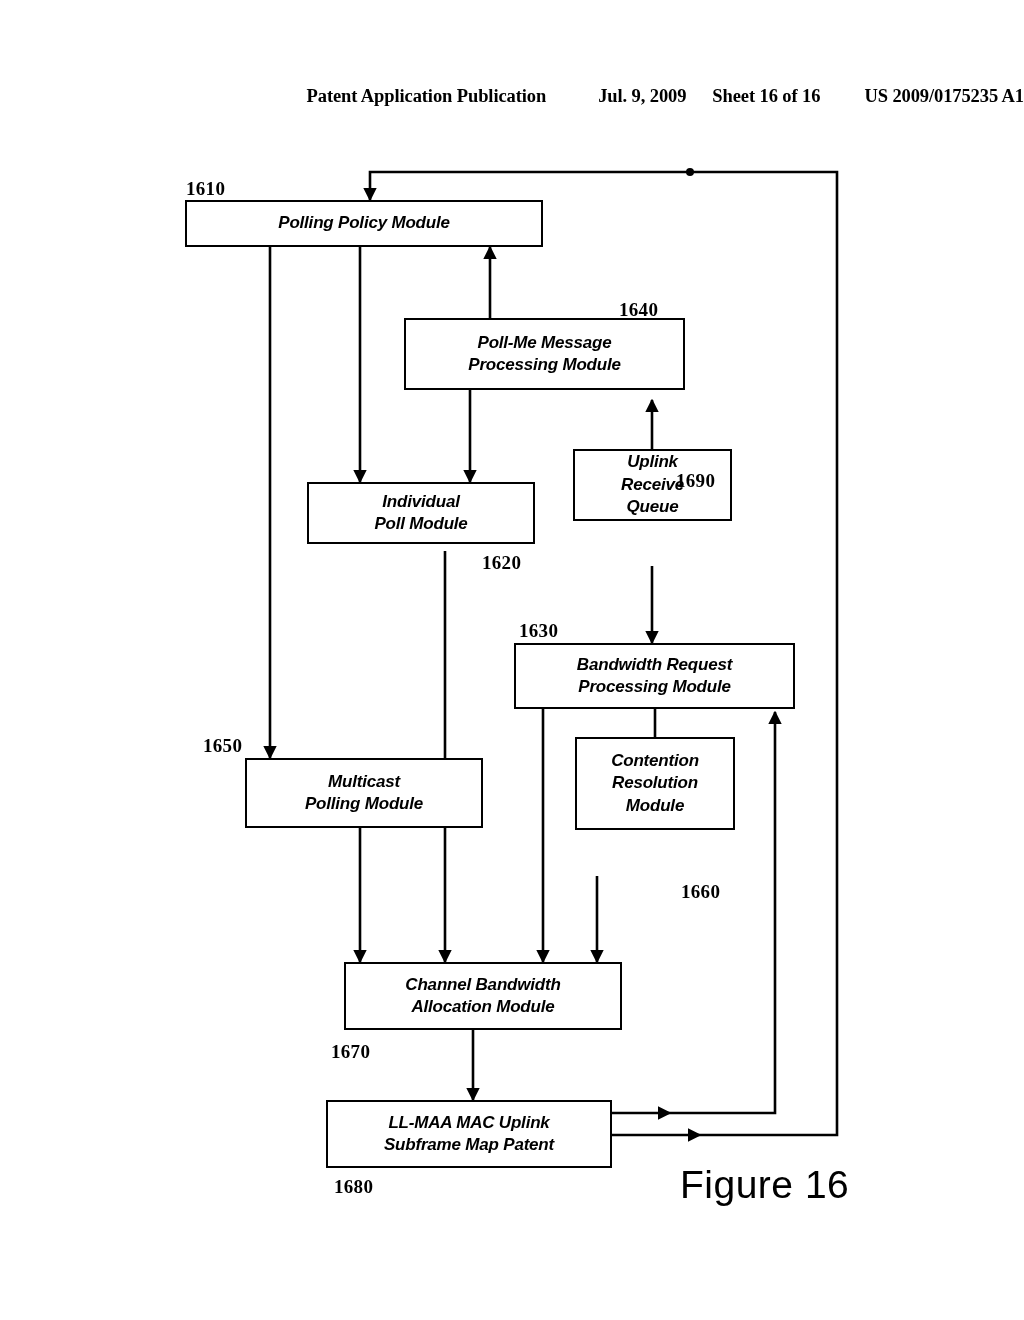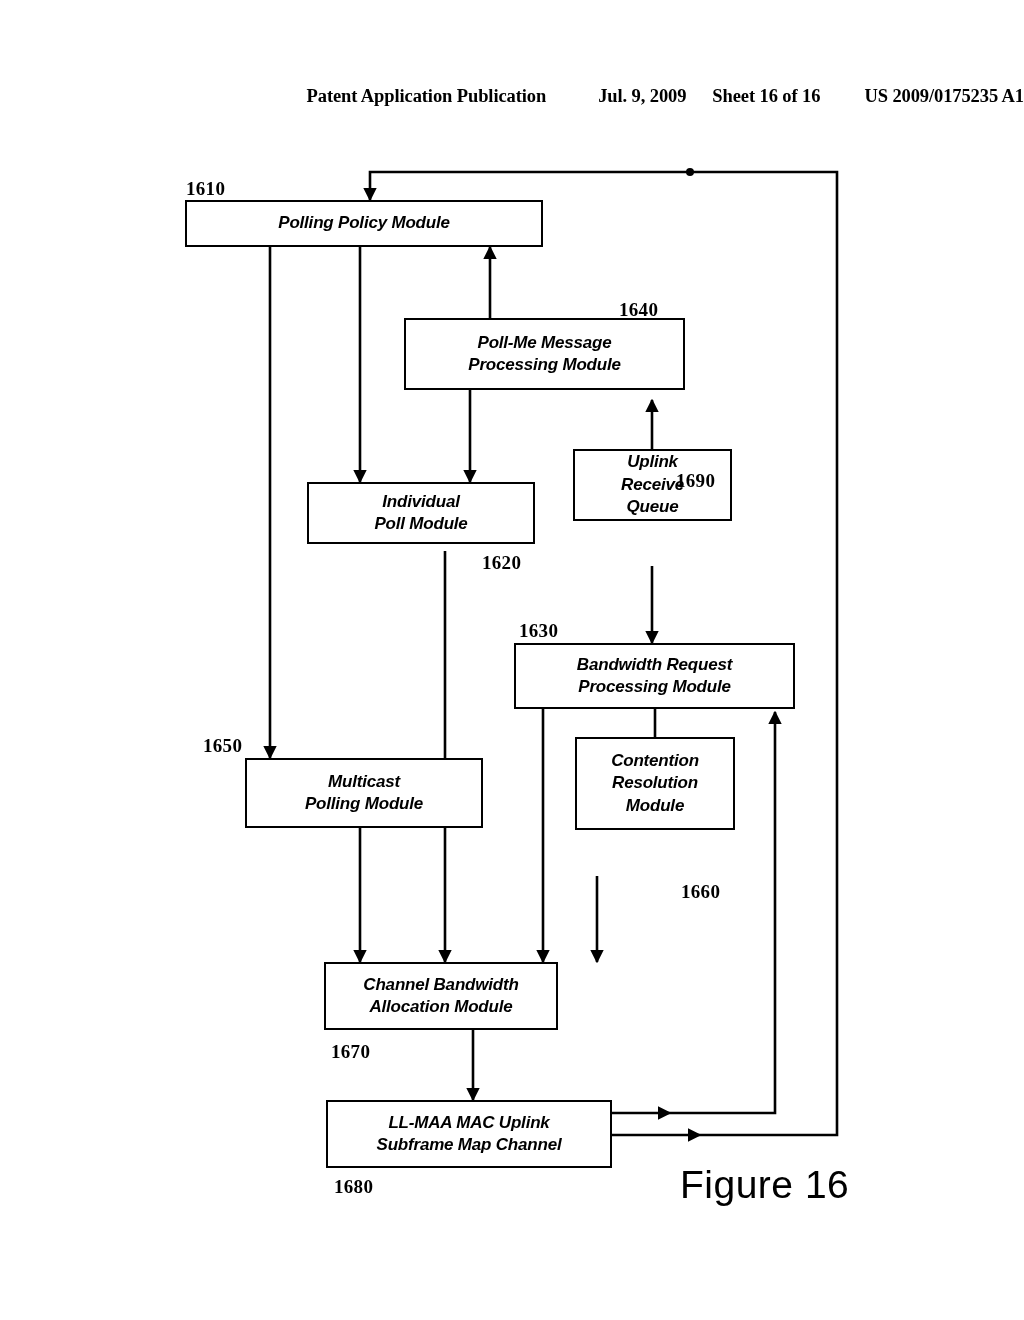--- a/index.html
+++ b/index.html
@@ -201,31 +201,31 @@
 
   <div class="node" style="left:575px; top:737px; width:160px; height:93px;">
     <span class="node-label">
       <span>Contention</span><br>
       <span>Resolution</span><br>
       <span>Module</span>
     </span>
   </div>
   <div class="ref" style="left:681px; top:881px;">1660</div>
 
-  <div class="node" style="left:324px; top:962px; width:234px; height:68px;">
+  <div class="node" style="left:344px; top:962px; width:278px; height:68px;">
     <span class="node-label">
       <span>Channel Bandwidth</span><br>
       <span>Allocation Module</span>
     </span>
   </div>
   <div class="ref" style="left:331px; top:1041px;">1670</div>
 
   <div class="node" style="left:326px; top:1100px; width:286px; height:68px;">
     <span class="node-label">
       <span>LL-MAA MAC Uplink</span><br>
-      <span>Subframe Map Channel</span>
+      <span>Subframe Map Patent</span>
     </span>
   </div>
   <div class="ref" style="left:334px; top:1176px;">1680</div>
 
   <div id="figure-caption">Figure 16</div>
 
 </div>
 
 </body></html>

